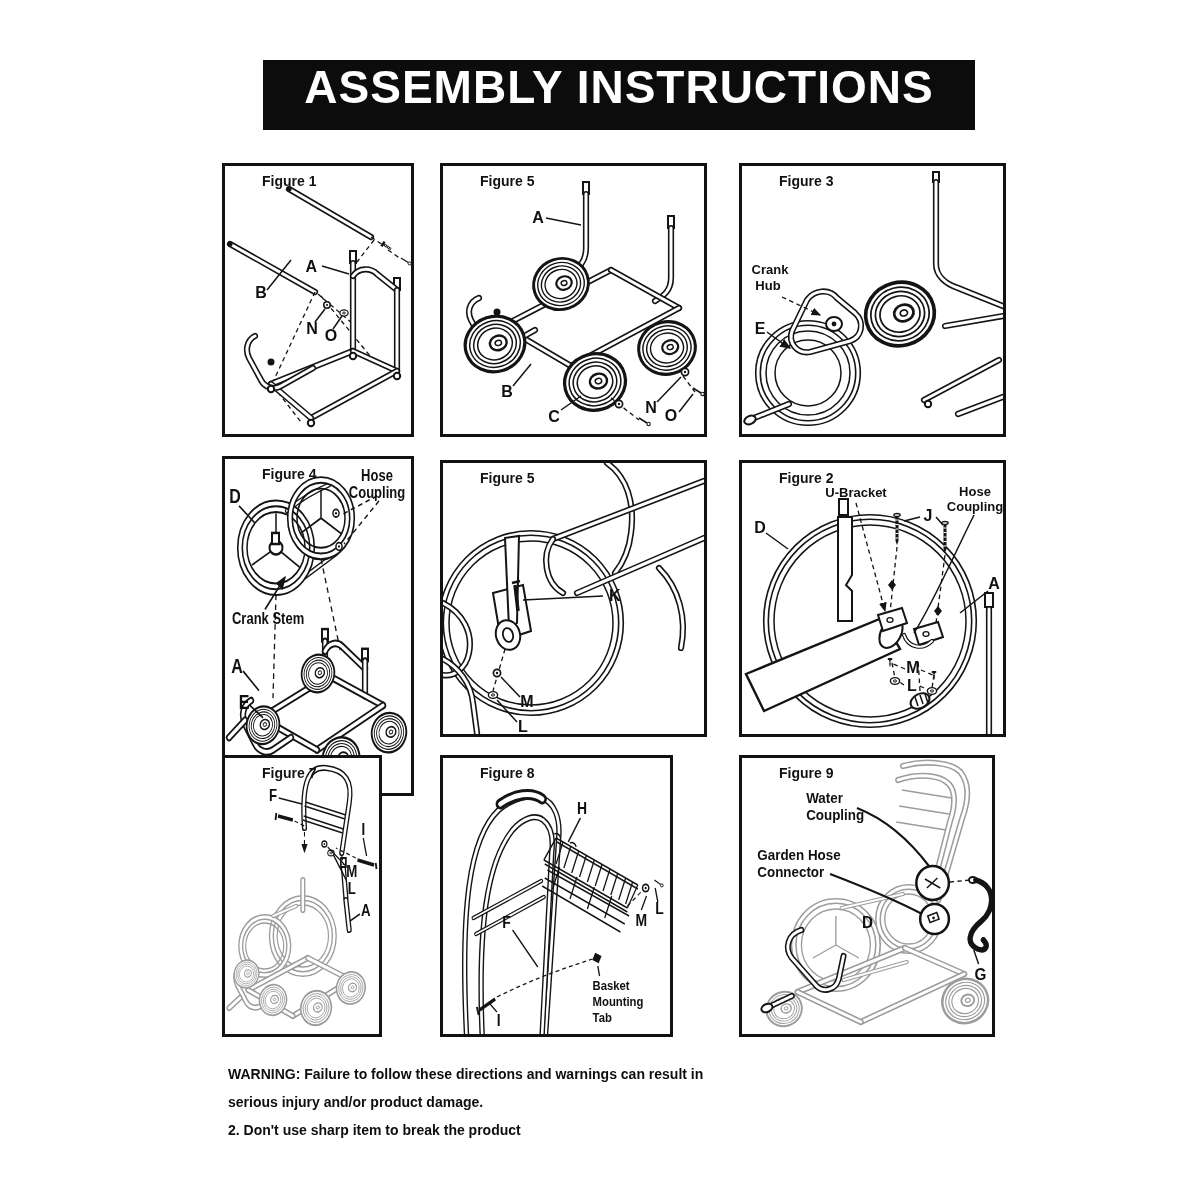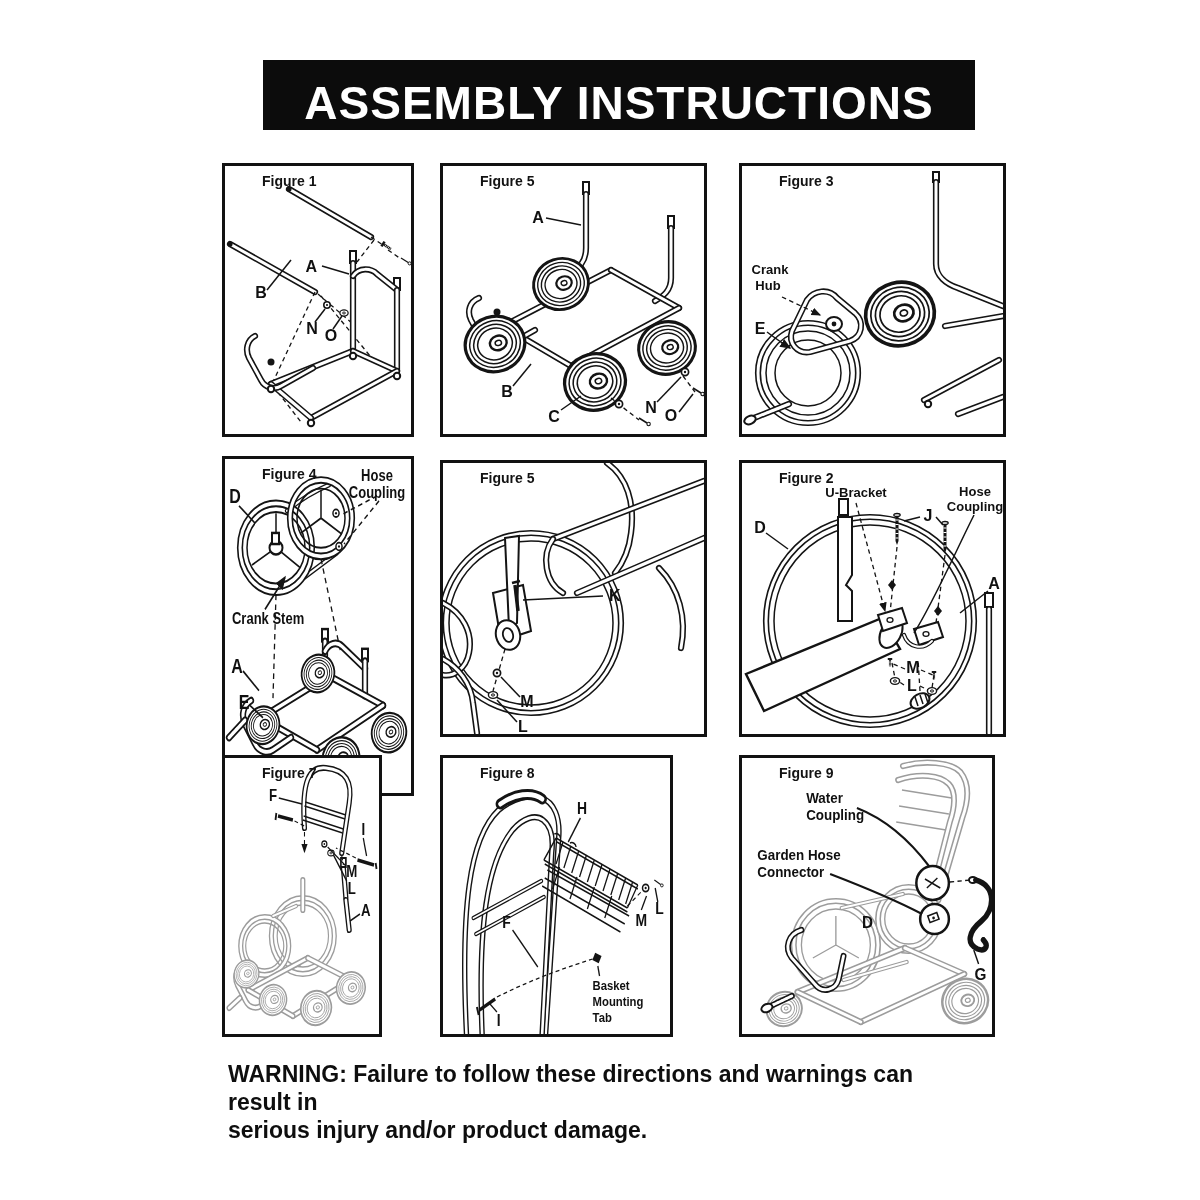--- a/index.html
+++ b/index.html
@@ -1,25 +1,25 @@
 <!DOCTYPE html>
 <html><head>
 <meta charset="utf-8">
 <style>
   html,body{margin:0;padding:0;background:#fff;}
   .sheet{position:relative;width:1200px;height:1200px;background:#ffffff;overflow:hidden;
          font-family:"Liberation Sans",sans-serif;}
   .banner{position:absolute;left:263px;top:60px;width:712px;height:70px;background:#0c0c0c;
-          color:#fff;display:flex;align-items:flex-end;justify-content:center;
+          color:#fff;display:flex;align-items:flex-start;justify-content:center;
           font-weight:bold;font-size:46px;letter-spacing:1px;}
   .fig{position:absolute;background:#fff;border:3px solid #121212;box-sizing:border-box;}
   .fig svg{position:absolute;left:0;top:0;width:100%;height:100%;}
   .figtitle{position:absolute;top:7px;left:9px;font-weight:bold;font-size:14px;color:#121212;z-index:2;margin-left:28px;}
   .warning{position:absolute;left:228px;top:1060px;width:730px;font-weight:bold;
-           font-size:23px;line-height:28px;color:#0e0e0e;}
+           font-size:14px;line-height:28px;color:#0e0e0e;}
   
   .pp{stroke:#141414;stroke-width:6.2;fill:none;stroke-linecap:round;stroke-linejoin:round;}
   .ppw{stroke:#ffffff;stroke-width:3;fill:none;stroke-linecap:round;stroke-linejoin:round;}
   .pp.thin{stroke-width:4.2;} .ppw.thin{stroke-width:1.9;}
   .pp.gray{stroke:#9c9c9c;}  .ppw.gray{stroke:#ffffff;}
   .ln{stroke:#141414;stroke-width:1.5;fill:none;}
   .gl{stroke:#9c9c9c;stroke-width:1.4;fill:none;}
   .ds{stroke:#141414;stroke-width:1.3;fill:none;stroke-dasharray:4.5 3.5;}
   .wh{fill:#ffffff;stroke:#141414;stroke-width:2;}
   .lbl{font-family:"Liberation Sans",sans-serif;font-weight:bold;font-size:16px;fill:#101010;}
@@ -596,16 +596,17 @@
       <text class="lbl2" x="16" y="102" text-anchor="start" style="font-size:14px">Garden Hose</text>
       <text class="lbl2" x="16" y="119" text-anchor="start" style="font-size:14px">Connector</text>
       <text class="lbl" x="131" y="170" text-anchor="middle">D</text>
       <text class="lbl" x="249" y="222" text-anchor="middle">G</text>
     </svg>
   </div>
 
   <div class="warning">
     <div>WARNING: Failure to follow these directions and warnings can result in</div>
     <div>serious injury and/or product damage.</div>
+    <div>2. Don't use sharp item to break the product</div>
 
   </div>
 
 </div>
 
 </body></html>

